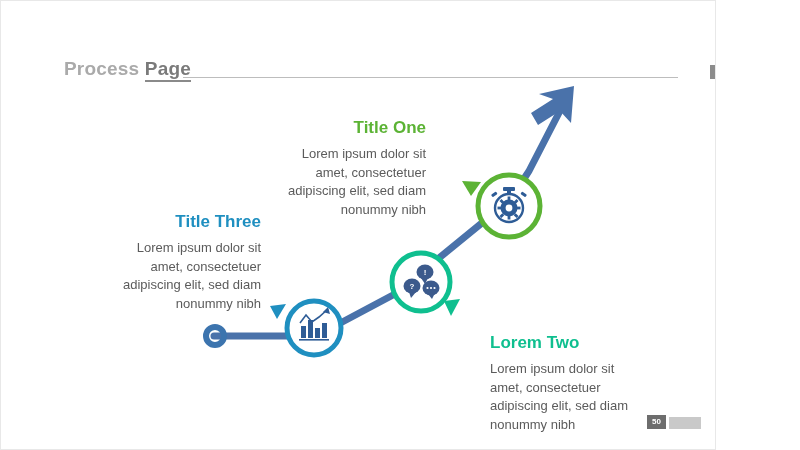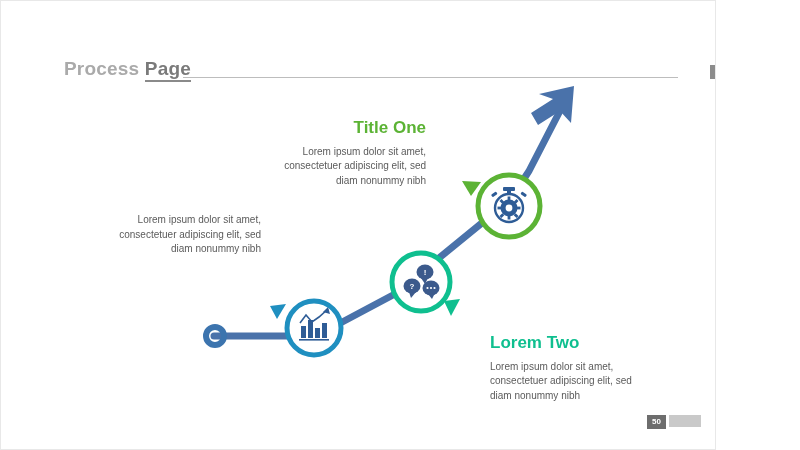--- a/index.html
+++ b/index.html
@@ -68,21 +68,21 @@
     padding: 2px 5px 3px 5px;
     line-height: 1;
   }
 
   
   #footer {
     position: absolute;
     right: 14px;
     bottom: 20px;
     display: flex;
-    align-items: flex-start;
+    align-items: flex-end;
   }
   #page-number {
     background: #6d6d6d;
     color: #ffffff;
     font-size: 8px;
     font-weight: bold;
     padding: 3px 5px;
     line-height: 1;
   }
   #footer-bar {
@@ -105,21 +105,21 @@
     position: absolute;
     width: 160px;
   }
   .text-block .step-title {
     font-size: 17px;
     font-weight: bold;
     margin: 0 0 7px 0;
     line-height: 1.1;
   }
   .text-block .step-body {
-    font-size: 10px;
+    font-size: 13px;
     color: #5b5b5b;
     line-height: 1.45;
     margin: 0;
   }
   .align-right { text-align: right; }
   .align-left  { text-align: left; }
 
   #text-one   { left: 265px; top: 118px; }
   #text-three { left: 100px; top: 212px; }
   #text-two   { left: 489px; top: 333px; }
@@ -216,20 +216,21 @@
     </g>
 
   </svg>
 
   <div class="text-block align-right" id="text-one">
     <p class="step-title" style="color: rgb(92, 179, 53);">Title One</p>
     <p class="step-body">Lorem ipsum dolor sit amet, consectetuer adipiscing elit, sed diam nonummy nibh</p>
   </div>
 
   <div class="text-block align-right" id="text-three">
+    <p class="step-title" style="color: rgb(31, 143, 192);">Title Three</p>
     <p class="step-body">Lorem ipsum dolor sit amet, consectetuer adipiscing elit, sed diam nonummy nibh</p>
   </div>
 
   <div class="text-block align-left" id="text-two">
     <p class="step-title" style="color: rgb(15, 191, 143);">Lorem Two</p>
     <p class="step-body">Lorem ipsum dolor sit amet, consectetuer adipiscing elit, sed diam nonummy nibh</p>
   </div>
 
   <div id="footer">
     <div id="page-number">50</div>

